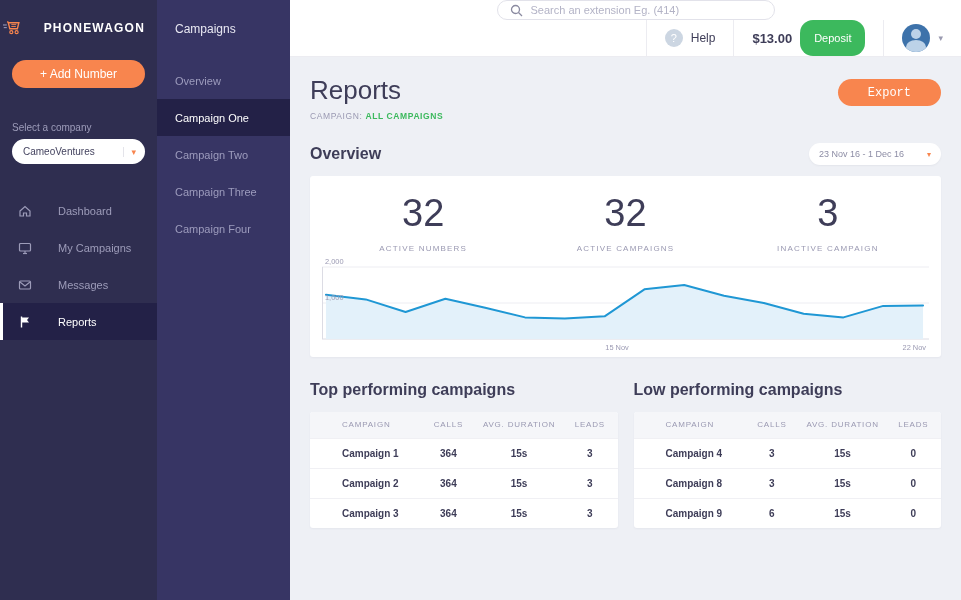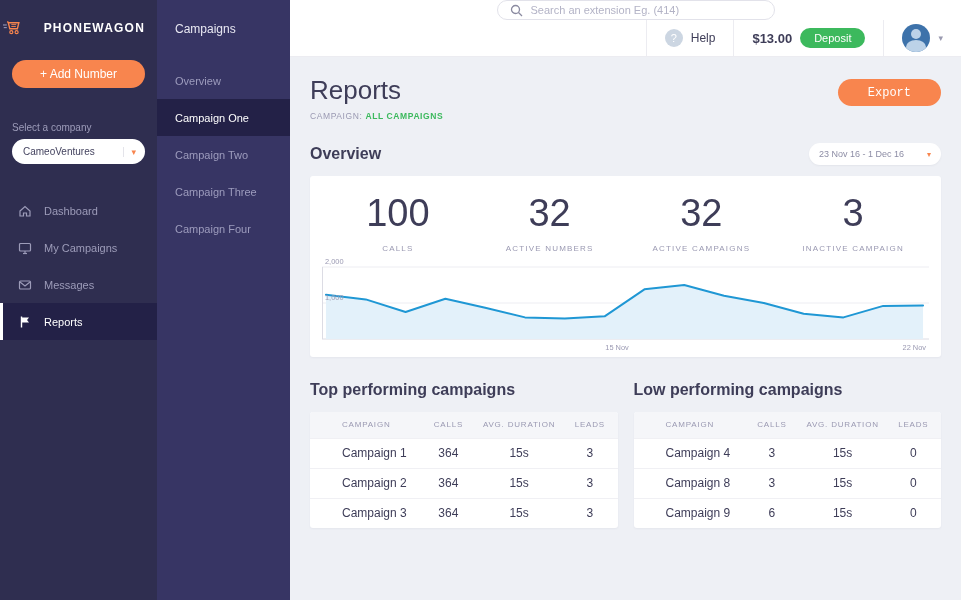--- a/index.html
+++ b/index.html
@@ -12,21 +12,21 @@
   .logo { display:flex; align-items:center; gap:21px; padding:18px 12px 14px 3px; }
   .brand { color:#ffffff; font-size:12px; font-weight:700; letter-spacing:1.2px; }
   .add-number { margin:8px 12px 16px 12px; height:28px; border:none; border-radius:14px;
     background:var(--accent); color:#fff; font-size:12px; cursor:pointer; font-family:inherit; }
   .select-label { margin:18px 12px 6px 12px; font-size:10px; color:#9d9cb9; }
   .company-select { margin:0 12px; height:25px; background:#ffffff; border-radius:13px;
     display:flex; align-items:center; justify-content:space-between; padding:0 9px 0 11px;
     font-size:10px; color:#44435f; cursor:pointer; }
   .company-caret { color:var(--accent); font-size:9px; border-left:1px solid #e4e4ea; padding-left:7px; }
   .side-nav { margin-top:28px; }
-  .nav-item { display:flex; align-items:center; gap:12px; height:37px; padding-left:18px;
+  .nav-item { display:flex; align-items:center; gap:26px; height:37px; padding-left:18px;
     font-size:11px; color:#9d9cb9; cursor:pointer; position:relative; }
   .nav-item svg { flex-shrink:0; }
   .nav-item.active { background:#232147; color:#ffffff; }
   .nav-item.active::before { content:""; position:absolute; left:0; top:0; bottom:0; width:3px; background:#ffffff; }
 
   
   .subnav { width:133px; background:#373564; flex-shrink:0; }
   .subnav-title { color:#e8e8f2; font-size:12px; padding:22px 0 0 18px; }
   .subnav-items { margin-top:26px; }
   .subnav-item { height:37px; display:flex; align-items:center; padding-left:18px;
@@ -41,21 +41,21 @@
     display:flex; align-items:center; padding:0 12px; gap:8px; background:#fff; }
   .search-box input { border:none; outline:none; flex:1; font-size:11px; color:#55546e;
     font-family:inherit; background:transparent; }
   .search-box input::placeholder { color:#b3b3c6; }
   .topbar-right { margin-left:auto; display:flex; align-items:stretch; height:100%; }
   .tb-sect { display:flex; align-items:center; border-left:1px solid #ececf1; padding:0 18px; gap:8px; }
   .help-circle { width:18px; height:18px; border-radius:50%; background:#ccd6e2; color:#fff;
     font-size:11px; display:flex; align-items:center; justify-content:center; }
   .help-label { font-size:12px; color:#3e3d58; cursor:pointer; }
   .balance { font-size:13px; font-weight:700; color:#3e3d58; }
-  .deposit-btn { height:20px; padding:0 14px; border:none; border-radius:13px; background:var(--green);
+  .deposit-btn { height:36px; padding:0 14px; border:none; border-radius:13px; background:var(--green);
     color:#fff; font-size:11px; cursor:pointer; font-family:inherit; }
   .avatar { width:28px; height:28px; border-radius:50%; background:#3d72aa; position:relative; overflow:hidden; cursor:pointer; }
   .avatar::before { content:""; position:absolute; top:5px; left:9px; width:10px; height:10px; border-radius:50%; background:#bcd2e8; }
   .avatar::after { content:""; position:absolute; top:16px; left:4px; width:20px; height:14px; border-radius:50%; background:#bcd2e8; }
   .tb-caret { color:#9a9ab0; font-size:9px; cursor:pointer; }
 
   
   .content { flex:1; padding:18px 20px 0 20px; overflow:hidden; }
   .page-head { display:flex; justify-content:space-between; align-items:flex-start; }
   .page-title { font-size:26px; font-weight:400; color:#3e3d58; }
@@ -86,21 +86,21 @@
   .tables-row { margin-top:24px; display:flex; gap:16px; }
   .table-col { flex:1; min-width:0; }
   .table-title { font-size:16px; font-weight:700; color:#3e3d58; }
   .table-card { margin-top:13px; }
   table { width:100%; border-collapse:collapse; table-layout:fixed; }
   col.c1{width:36%} col.c2{width:18%} col.c3{width:28%} col.c4{width:18%}
   thead th { background:#f5f6f9; font-size:8px; letter-spacing:0.8px; color:#9a99b2; font-weight:400;
     height:26px; text-align:center; }
   thead th:first-child { text-align:left; padding-left:32px; border-top-left-radius:3px; }
   thead th:last-child { border-top-right-radius:3px; }
-  tbody td { height:30px; font-size:12px; color:#3e3d58; text-align:center; border-top:1px solid #f0f0f4; }
+  tbody td { height:30px; font-size:10px; color:#3e3d58; text-align:center; border-top:1px solid #f0f0f4;font-weight:bold; }
   tbody td:first-child { text-align:left; padding-left:32px; }
 </style>
 </head>
 <body>
 
 <div class="app">
 
   <aside class="sidebar">
     <div class="logo">
       <svg width="26" height="20" viewBox="0 0 26 20">
@@ -210,24 +210,20 @@
         <h2 class="overview-title">Overview</h2>
         <button class="date-range">
           <span>23 Nov 16  -  1 Dec 16</span>
           <span class="date-caret">▾</span>
         </button>
       </div>
 
       <section class="card overview-card">
         <div class="stats-row">
           <div class="stat">
-            <div class="stat-value">100</div>
-            <div class="stat-label">CALLS</div>
-          </div>
-          <div class="stat">
             <div class="stat-value">32</div>
             <div class="stat-label">ACTIVE NUMBERS</div>
           </div>
           <div class="stat">
             <div class="stat-value">32</div>
             <div class="stat-label">ACTIVE CAMPAIGNS</div>
           </div>
           <div class="stat">
             <div class="stat-value">3</div>
             <div class="stat-label">INACTIVE CAMPAIGN</div>

